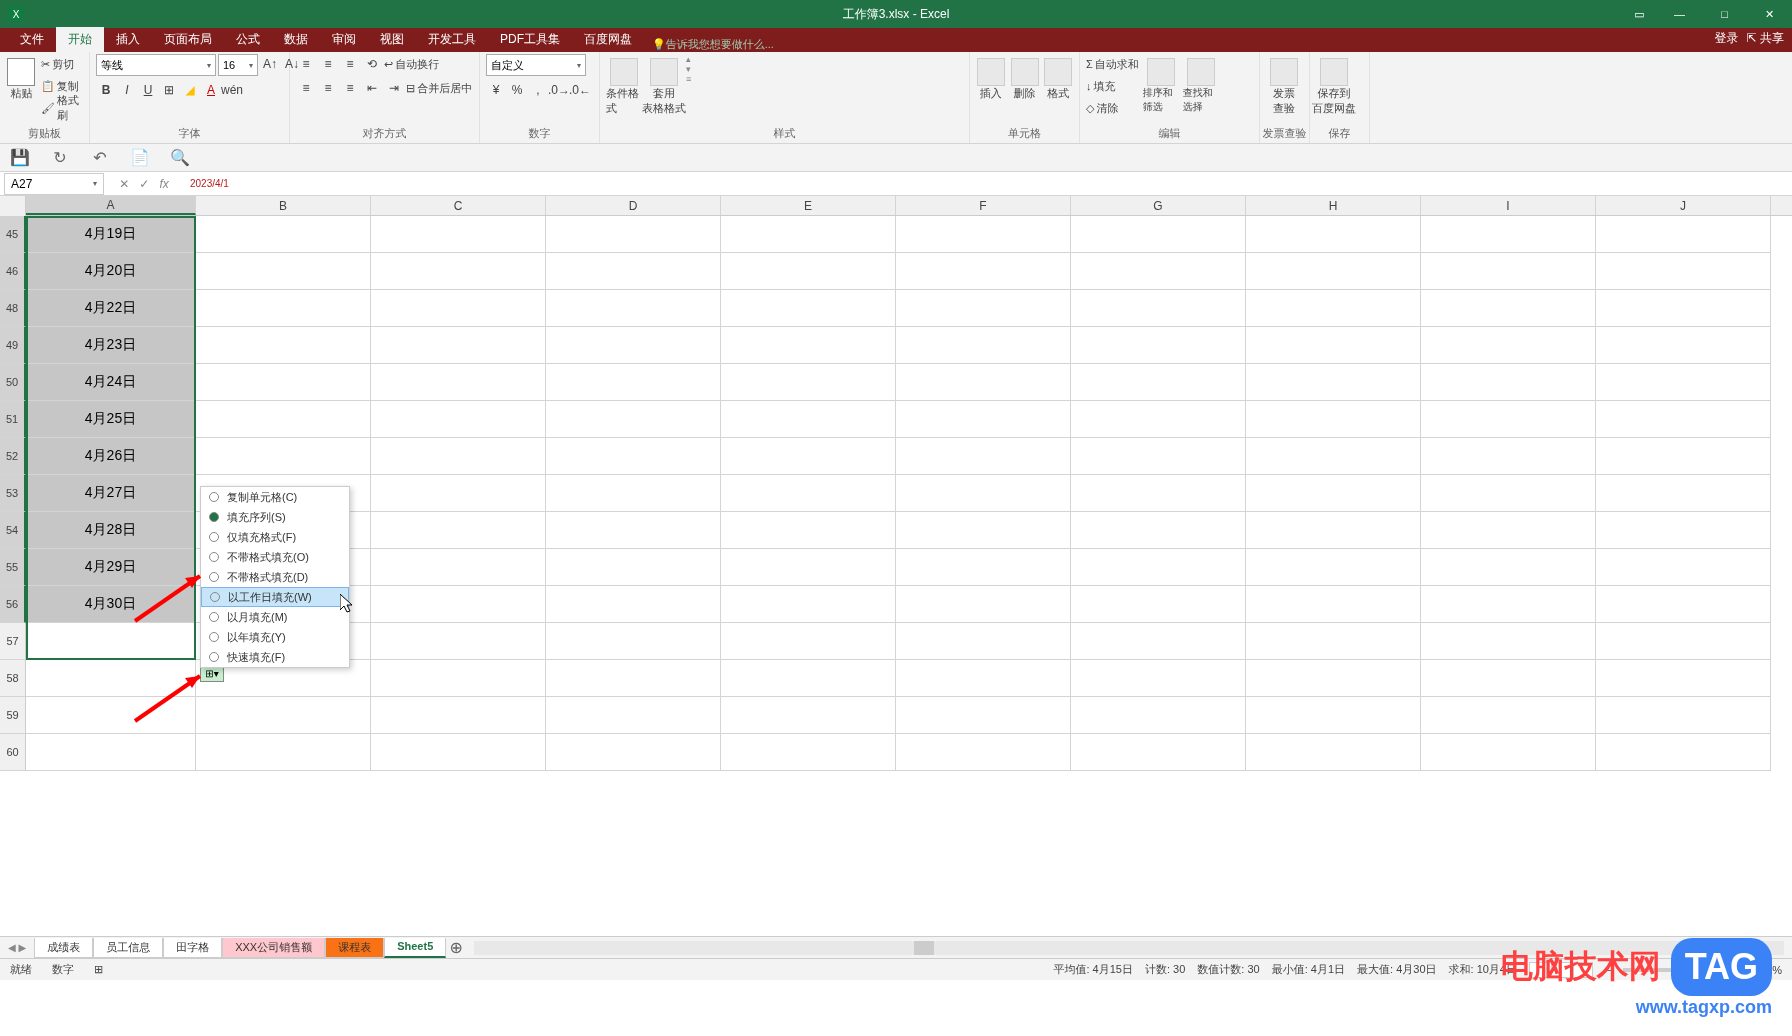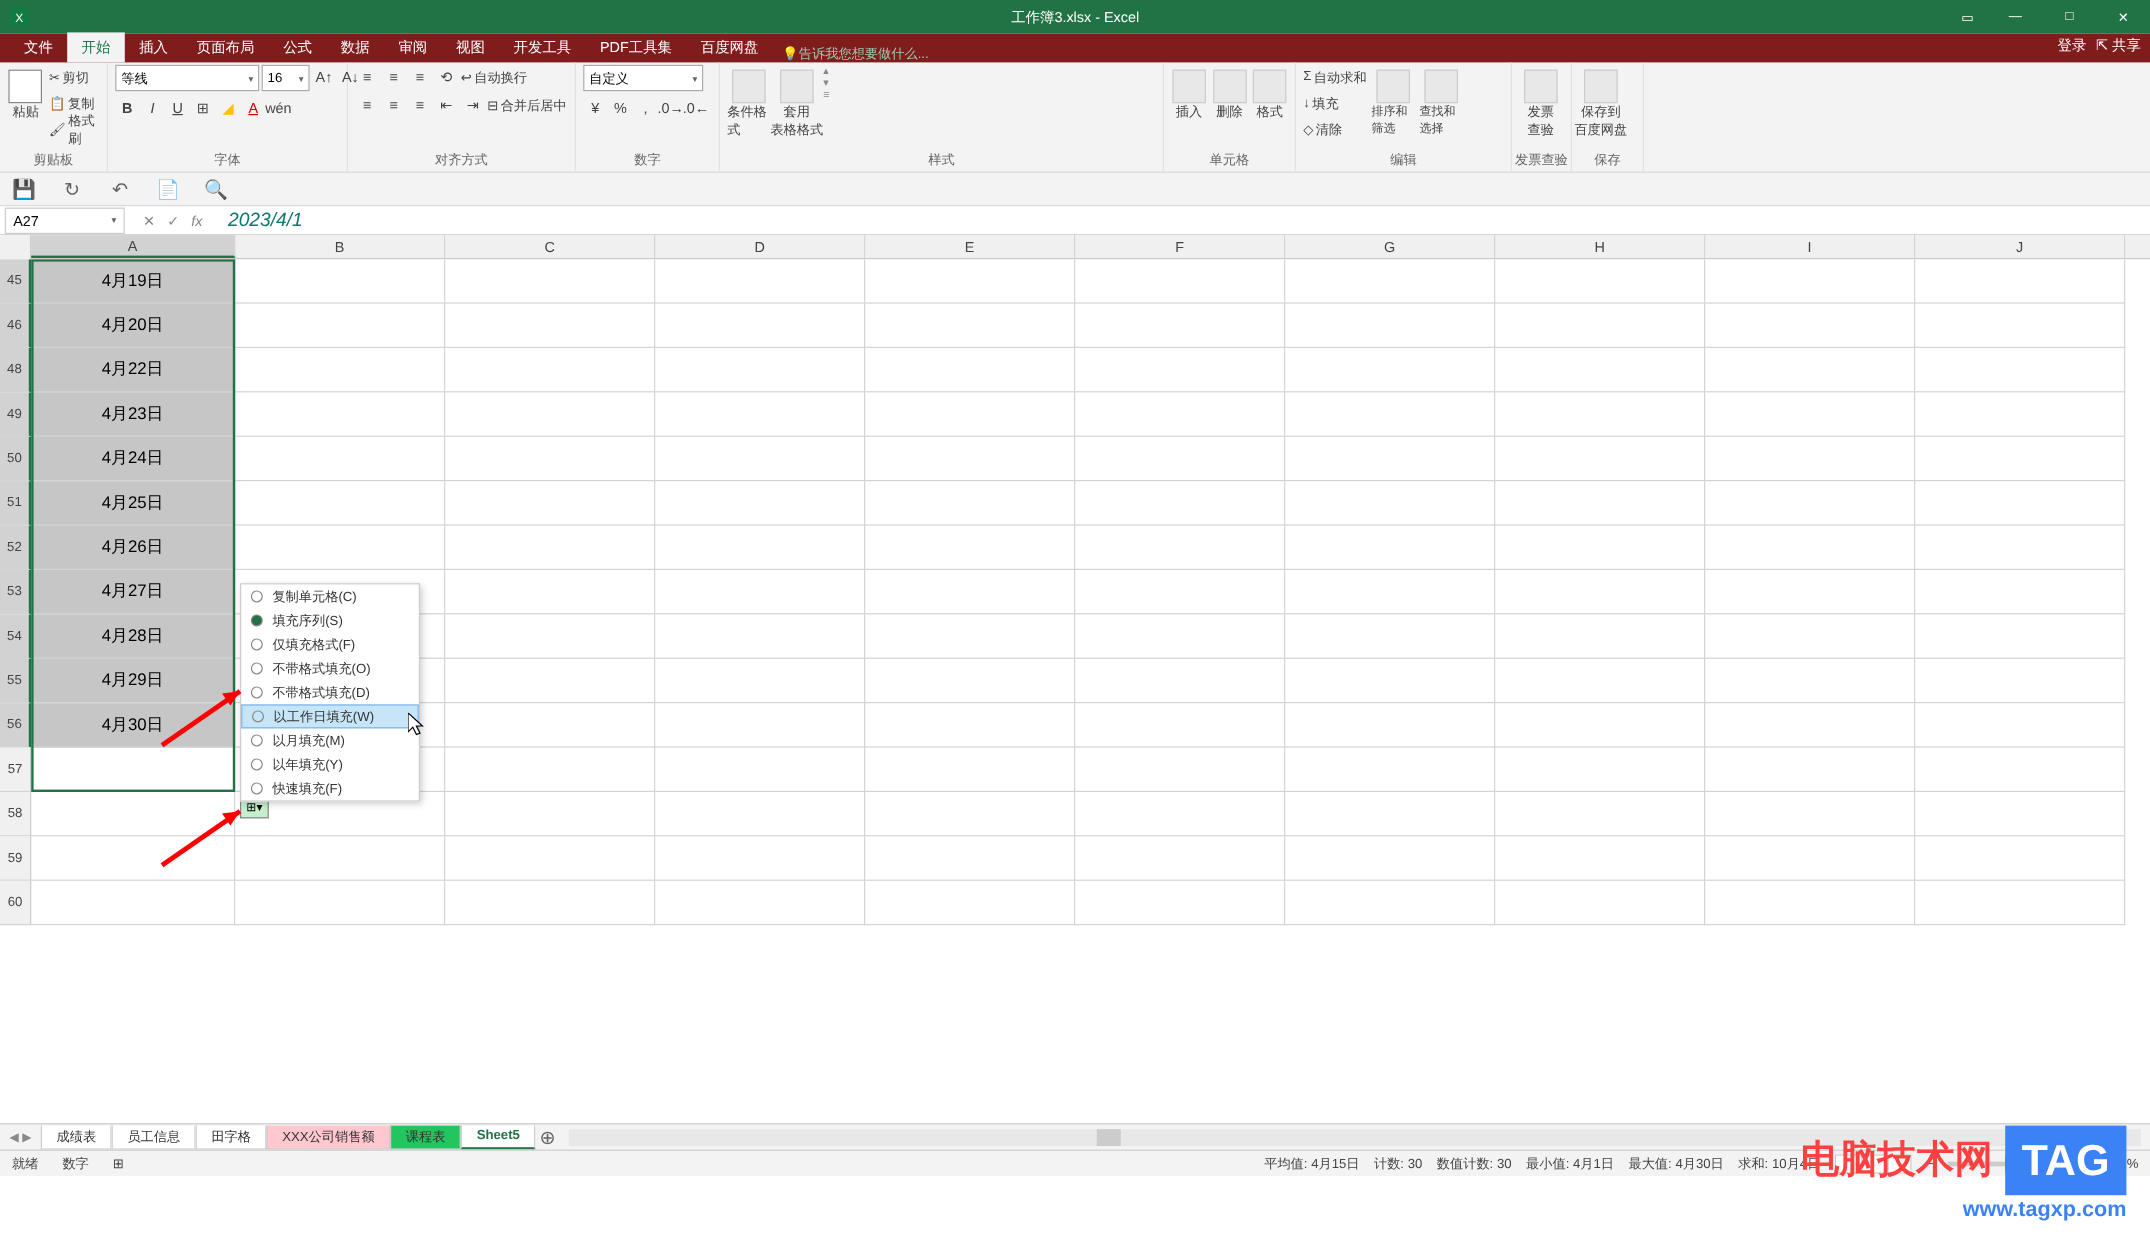--- a/index.html
+++ b/index.html
@@ -40,21 +40,21 @@
 .style-normal { background: #fff; }
 
 
 .qat { height: 28px; background: #f3f3f3; border-bottom: 1px solid #d4d4d4; display: flex; align-items: center; padding: 0 10px; gap: 20px; }
 .qat-btn { width: 20px; height: 20px; display: flex; align-items: center; justify-content: center; color: #666; }
 
 
 .formula-row { height: 24px; border-bottom: 1px solid #d4d4d4; display: flex; align-items: center; background: #fff; }
 .name-box { width: 100px; height: 22px; border: 1px solid #ccc; margin-left: 4px; padding: 0 6px; font-size: 12px; display: flex; align-items: center; justify-content: space-between; }
 .fx-icons { width: 80px; display: flex; align-items: center; justify-content: center; gap: 10px; color: #888; font-size: 12px; }
-.formula-input { flex: 1; padding: 0 6px; font-size: 16px; color: #0f766e; font-style: italic; }
+.formula-input { flex: 1; padding: 0 6px; font-size: 10px; color: #b91c1c; }
 
 
 .col-headers { height: 20px; background: #f0f0f0; border-bottom: 1px solid #ccc; display: flex; position: relative; }
 .corner-cell { width: 26px; height: 20px; border-right: 1px solid #ccc; background: #f0f0f0; }
 .col-header { border-right: 1px solid #d4d4d4; display: flex; align-items: center; justify-content: center; font-size: 12px; color: #444; }
 .col-header.sel { background: #d2d2d2; border-bottom: 2px solid #217346; }
 
 
 .grid-wrap { position: relative; height: 720px; overflow: hidden; }
 .grid-row { display: flex; height: 37px; }
@@ -75,36 +75,36 @@
 .menu-radio.checked { background: #217346; }
 
 
 .arrow { position: absolute; color: red; font-size: 40px; z-index: 200; pointer-events: none; }
 
 
 .sheet-tabs-row { height: 22px; background: #f3f3f3; border-top: 1px solid #ccc; display: flex; align-items: center; position: relative; }
 .tab-nav { display: flex; gap: 2px; padding: 0 8px; color: #888; font-size: 10px; }
 .sheet-tab { padding: 2px 12px; background: #fff; border: 1px solid #ccc; font-size: 11px; color: #333; border-top: none; }
 .sheet-tab.red { background: #ffc7ce; }
-.sheet-tab.yellow { background: #22c55e; }
+.sheet-tab.yellow { background: #f97316; }
 .sheet-tab.active { border-bottom: 2px solid #217346; color: #217346; font-weight: bold; }
 .sheet-add { width: 20px; text-align: center; color: #666; }
 .hscroll { flex: 1; margin: 0 8px; height: 14px; background: #e8e8e8; position: relative; }
 
 
 .statusbar { height: 22px; background: #f3f3f3; border-top: 1px solid #ccc; display: flex; align-items: center; font-size: 11px; color: #444; padding: 0 10px; gap: 20px; position: relative; }
 .status-right { position: absolute; right: 10px; display: flex; gap: 12px; align-items: center; }
 .zoom-slider { width: 100px; height: 4px; background: #ccc; position: relative; }
 .view-btns { display: flex; gap: 2px; }
 .view-btn { width: 20px; height: 16px; border: 1px solid #ccc; background: #fff; }
 
 
 .watermark { position: absolute; right: 20px; bottom: 40px; display: flex; align-items: center; gap: 10px; z-index: 50; }
 .watermark-text { color: #ff4040; font-size: 32px; font-weight: bold; }
-.watermark-tag { background: #3b82f6; color: #fff; font-size: 36px; font-weight: bold; padding: 8px 14px; border-radius: 0; }
+.watermark-tag { background: #3b82f6; color: #fff; font-size: 36px; font-weight: bold; padding: 8px 14px; border-radius: 21px; }
 .watermark-url { position: absolute; right: 20px; bottom: 18px; color: #3b82f6; font-size: 18px; font-weight: bold; z-index: 50; }
 
 .caret { font-size: 8px; color: #666; }
 </style>
 </head>
 <body>
 
 <div class="titlebar">
   <svg class="titlebar-icon" viewBox="0 0 16 16">
       <rect width="16" height="16" fill="#107c41"></rect>

